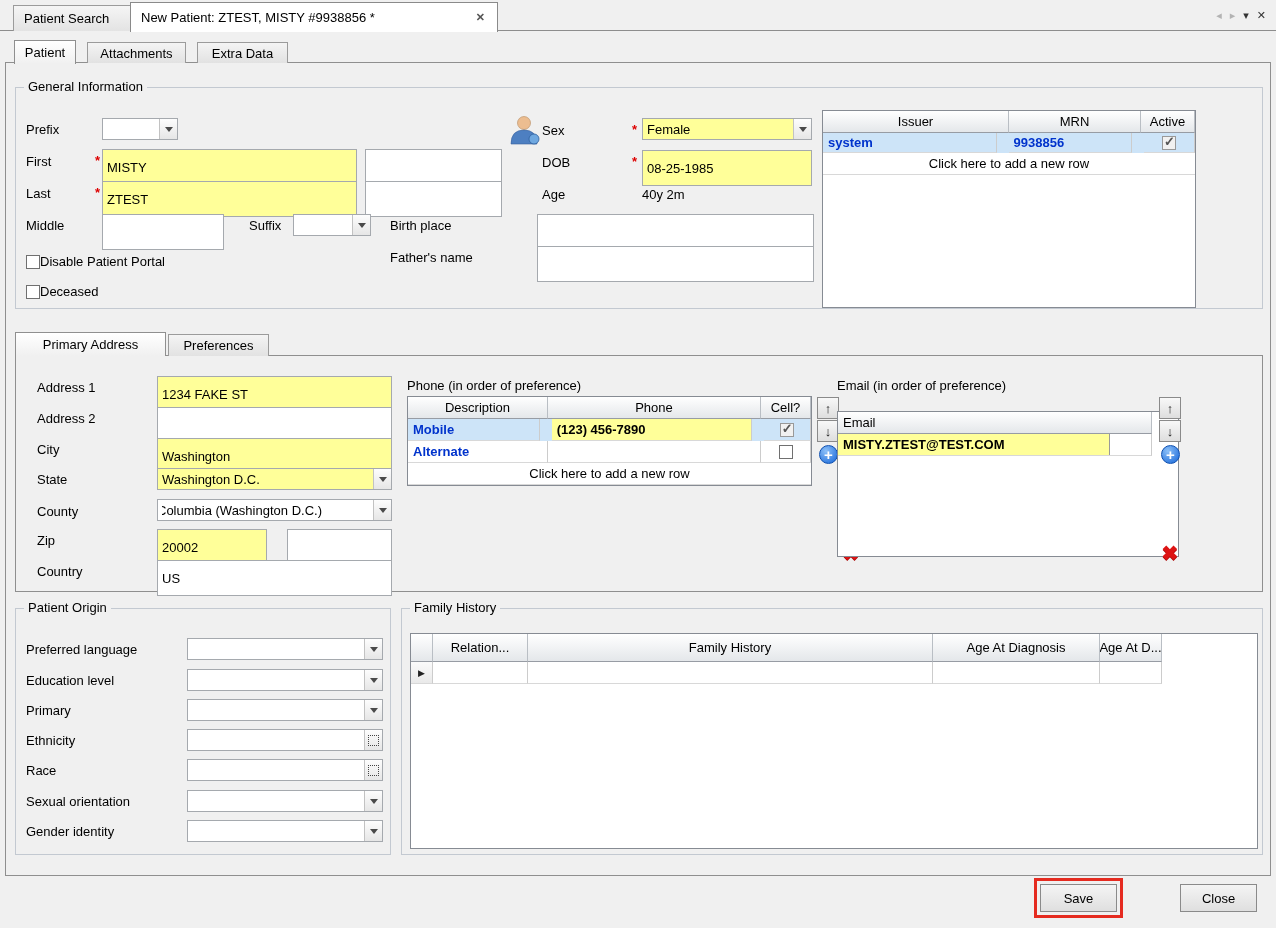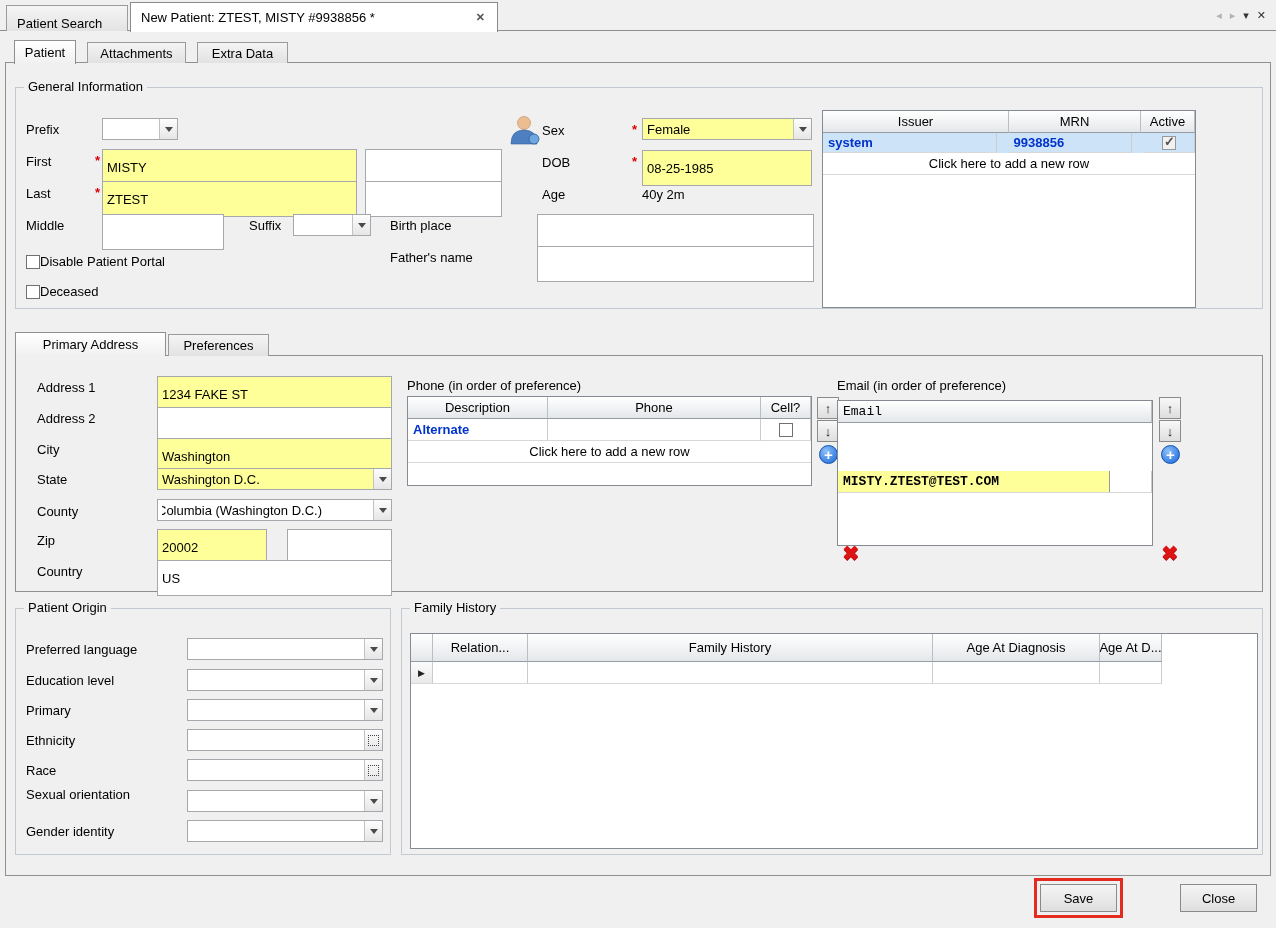--- a/index.html
+++ b/index.html
@@ -74,21 +74,21 @@
   .btn { position:absolute; height:28px; background:linear-gradient(#f4f4f4,#dfdfdf); border:1px solid #8a8a8a; display:flex; align-items:center; justify-content:center; font-size:13px; }
   .annot { position:absolute; border:3px solid #e52b20; }
   .clip { text-indent:-5px; }
 </style>
 </head>
 <body>
 
 <div>
 
   <div class="toptabbar abs" style="left:0;top:0;width:1276px;height:31px;">
-    <div class="toptab inactive abs" style="left:6px;top:5px;width:122px;height:26px;align-items:flex-end;">
+    <div class="toptab inactive abs" style="left:13px;top:5px;width:122px;height:26px;">
       <span>Patient Search</span>
     </div>
     <div class="toptab active abs" style="left:130px;top:2px;width:368px;height:30px;">
       <span>New Patient: ZTEST, MISTY #9938856 *</span>
       <span class="tabclose">✕</span>
     </div>
     <div class="tabctrls abs" style="right:10px;top:9px;">
       <span class="navico dim">◂</span>
       <span class="navico dim">▸</span>
       <span class="navico">▾</span>
@@ -225,20 +225,27 @@
       <span class="lbl" style="left:21px;top:208px;">Country</span>
       <input class="inp" style="left: 141px; top: 204px; width: 235px;" value="US">
 
       <span class="lbl" style="left:391px;top:22px;">Phone (in order of preference)</span>
       <div class="tbl" style="left:391px;top:40px;width:405px;height:90px;">
         <div class="trow thead">
           <div class="c" style="width:140px;height:22px;">Description</div>
           <div class="c" style="width:213px;height:22px;">Phone</div>
           <div class="c" style="width:50px;height:22px;">Cell?</div>
         </div>
+        <div class="trow sel">
+          <div class="c lnk" style="width:140px;height:22px;">Mobile</div>
+          <div class="c ylw bold" style="width:213px;height:22px;">(123) 456-7890</div>
+          <div class="c" style="width:50px;height:22px;justify-content:center;">
+            <span class="cb dis checked"></span>
+          </div>
+        </div>
         <div class="trow">
           <div class="c lnk" style="width:140px;height:22px;">Alternate</div>
           <div class="c" style="width:213px;height:22px;"></div>
           <div class="c" style="width:50px;height:22px;justify-content:center;">
             <span class="cb"></span>
           </div>
         </div>
         <div class="addrow" style="height:22px;">Click here to add a new row</div>
       </div>
       <div class="btn-arrow" style="left:801px;top:41px;">
@@ -248,26 +255,26 @@
           <span>↓</span>
         </div>
       <div class="btn-plus" style="left:803px;top:89px;">
           <span>+</span>
         </div>
       <div class="btn-del" style="left:824px;top:186px;">
           <span>✖</span>
         </div>
 
       <span class="lbl" style="left:821px;top:22px;">Email (in order of preference)</span>
-      <div class="tbl" style="left:821px;top:44px;width:316px;height:146px;font-family:Liberation Mono, monospace;">
+      <div class="tbl" style="left:821px;top:55px;width:342px;height:146px;">
         <div class="trow thead">
           <div class="c leftal" style="width:314px;height:22px;">Email</div>
         </div>
         <div class="trow">
-          <div class="c" style="width:314px;height:22px;padding:0;margin-top:48px;">
+          <div class="c" style="width:314px;height:22px;padding:0;">
             <span class="ylw bold" style="display:flex;align-items:center;height:100%;width:272px;padding:0 5px;border-right:1px solid #9a9a9a;">MISTY.ZTEST@TEST.COM</span>
           </div>
         </div>
       </div>
       <div class="btn-arrow" style="left:1143px;top:41px;">
           <span>↑</span>
         </div>
       <div class="btn-arrow" style="left:1143px;top:64px;">
           <span>↓</span>
         </div>
@@ -305,21 +312,21 @@
           <span class="txt"></span>
           <span class="dd special"></span>
         </div>
 
       <span class="lbl" style="left:10px;top:154px;">Race</span>
       <div class="combo" style="left:171px;top:150px;width:196px;">
           <span class="txt"></span>
           <span class="dd special"></span>
         </div>
 
-      <span class="lbl" style="left:10px;top:178px;">Sexual orientation</span>
+      <span class="lbl" style="left:10px;top:185px;">Sexual orientation</span>
       <div class="combo" style="left:171px;top:181px;width:196px;">
           <span class="txt"></span>
           <span class="dd"></span>
         </div>
 
       <span class="lbl" style="left:10px;top:215px;">Gender identity</span>
       <div class="combo" style="left:171px;top:211px;width:196px;">
           <span class="txt"></span>
           <span class="dd"></span>
         </div>

